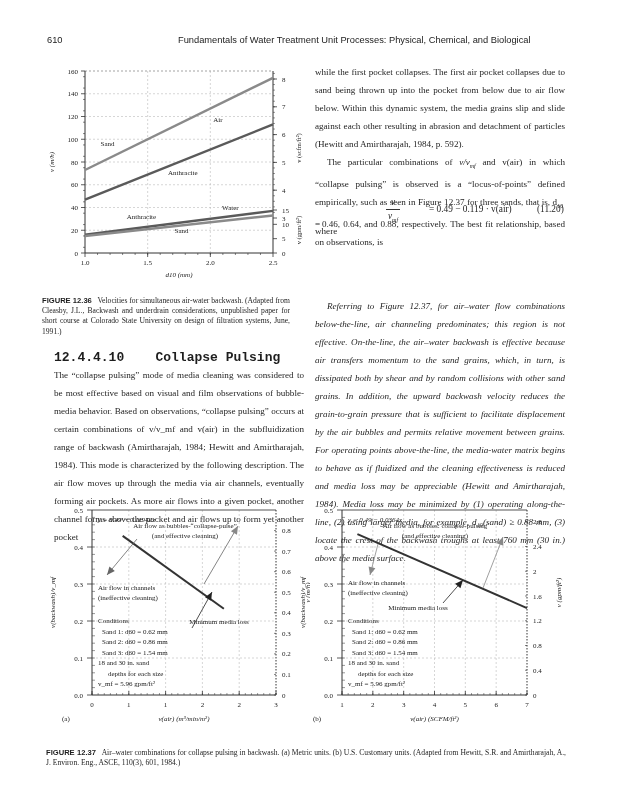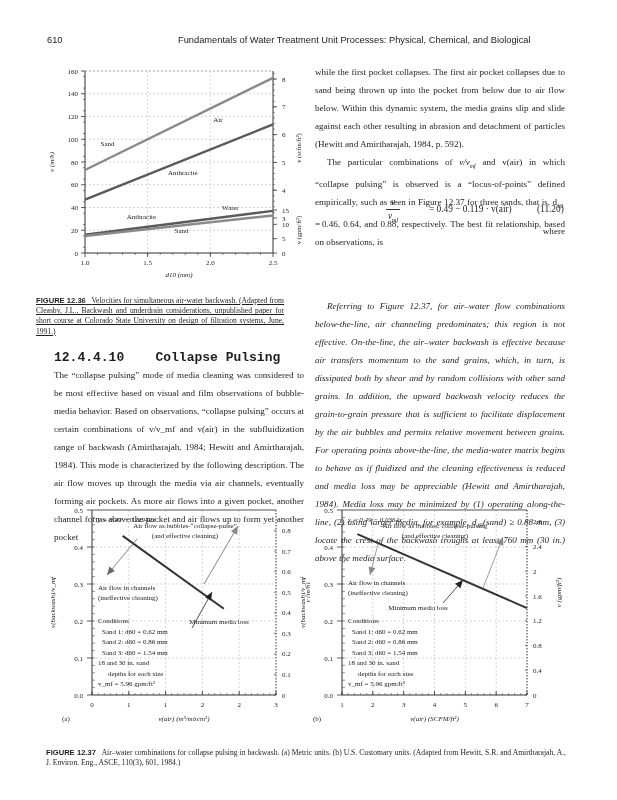--- a/index.html
+++ b/index.html
@@ -149,21 +149,21 @@
     <line x1="85" y1="174.8" x2="273" y2="150.9125" stroke="#5a5a5a" stroke-width="2.4"></line>
     <line x1="85" y1="175.9375" x2="273" y2="155.4625" stroke="#8a8a8a" stroke-width="2.4"></line>
     <text x="107.55999999999999" y="86.075" font-size="7" text-anchor="middle">Sand</text>
     <text x="217.85333333333332" y="62.1875" font-size="7" text-anchor="middle">Air</text>
     <text x="182.76" y="114.5125" font-size="7" text-anchor="middle">Anthracite</text>
     <text x="230.38666666666668" y="149.775" font-size="7" text-anchor="middle">Water</text>
     <text x="141.4" y="158.875" font-size="7" text-anchor="middle">Anthracite</text>
     <text x="181.50666666666666" y="172.525" font-size="7" text-anchor="middle">Sand</text>
   </svg>
 
-<div class="abs cap" style="left:36px;top:296px;width:248px;text-decoration:underline;">
+<div class="abs cap" style="left:42px;top:296px;width:248px;">
   <b>FIGURE 12.36</b>&nbsp;&nbsp;
   <span>Velocities for simultaneous air-water backwash. (Adapted from Cleasby, J.L., Backwash and underdrain considerations, unpublished paper for short course at Colorado State University on design of filtration systems, June, 1991.)</span>
 </div>
 
 <div class="abs sechead" style="left:54px;top:350px;">
   <span>12.4.4.10</span>&nbsp;&nbsp;&nbsp;
   <span>Collapse Pulsing</span>
 </div>
 
 <div class="abs para" style="left:54px;top:366px;width:250px;">
@@ -177,21 +177,21 @@
 
 <div class="abs eq" style="left:386px;top:197px;width:14px;text-align:center;">
   <div style="font-style:italic;line-height:11px;">v</div>
   <div style="border-top:0.8px solid #333;margin:1px 0;"></div>
   <div style="font-style:italic;line-height:11px;"><span>v</span><sub style="font-size:6px;">mf</sub></div>
 </div>
 <div class="abs eq" style="left:404px;top:204px;margin-left:25px;">= 0.49 − 0.119 · v(air)</div>
 <div class="abs eq" style="left:537px;top:204px;">(11.20)</div>
 
 <div class="abs defs" style="left:315px;top:225px;width:250px;">
-  <p style="margin:0;text-align:right;">where</p>
+  <p style="margin:0;">where</p>
 </div>
 
 <div class="abs para" style="left:315px;top:297px;width:250px;font-style:italic;">
   <p class="indent">Referring to Figure 12.37, for air–water flow combinations below-the-line, air channeling predominates; this region is not effective. On-the-line, the air–water backwash is effective because air transfers momentum to the sand grains, which, in turn, is dissipated both by shear and by random collisions with other sand grains. In addition, the upward backwash velocity reduces the grain-to-grain pressure that is sufficient to facilitate displacement by the air bubbles and permits relative movement between grains. For operating points above-the-line, the media-water matrix begins to behave as if fluidized and the cleaning effectiveness is reduced and media loss may be appreciable (Hewitt and Amirtharajah, 1984). Media loss may be minimized by (1) operating along-the-line, (2) using larger media, for example, d₁₀(sand) ≥ 0.88 mm, (3) locate the crest of the backwash troughs at least 760 mm (30 in.) above the media surface.</p>
 </div>
 
 <svg class="abs" id="fig1237a" style="left:0;top:500px;" width="310" height="245">
     <line x1="87" x2="92" y1="195" y2="195" stroke="#333" stroke-width="0.8"></line>
     <text x="83" y="197.5" font-size="7" text-anchor="end">0.0</text>
     <line x1="92" x2="276" y1="158" y2="158" stroke="#bbb" stroke-width="0.6" stroke-dasharray="2,2"></line>

